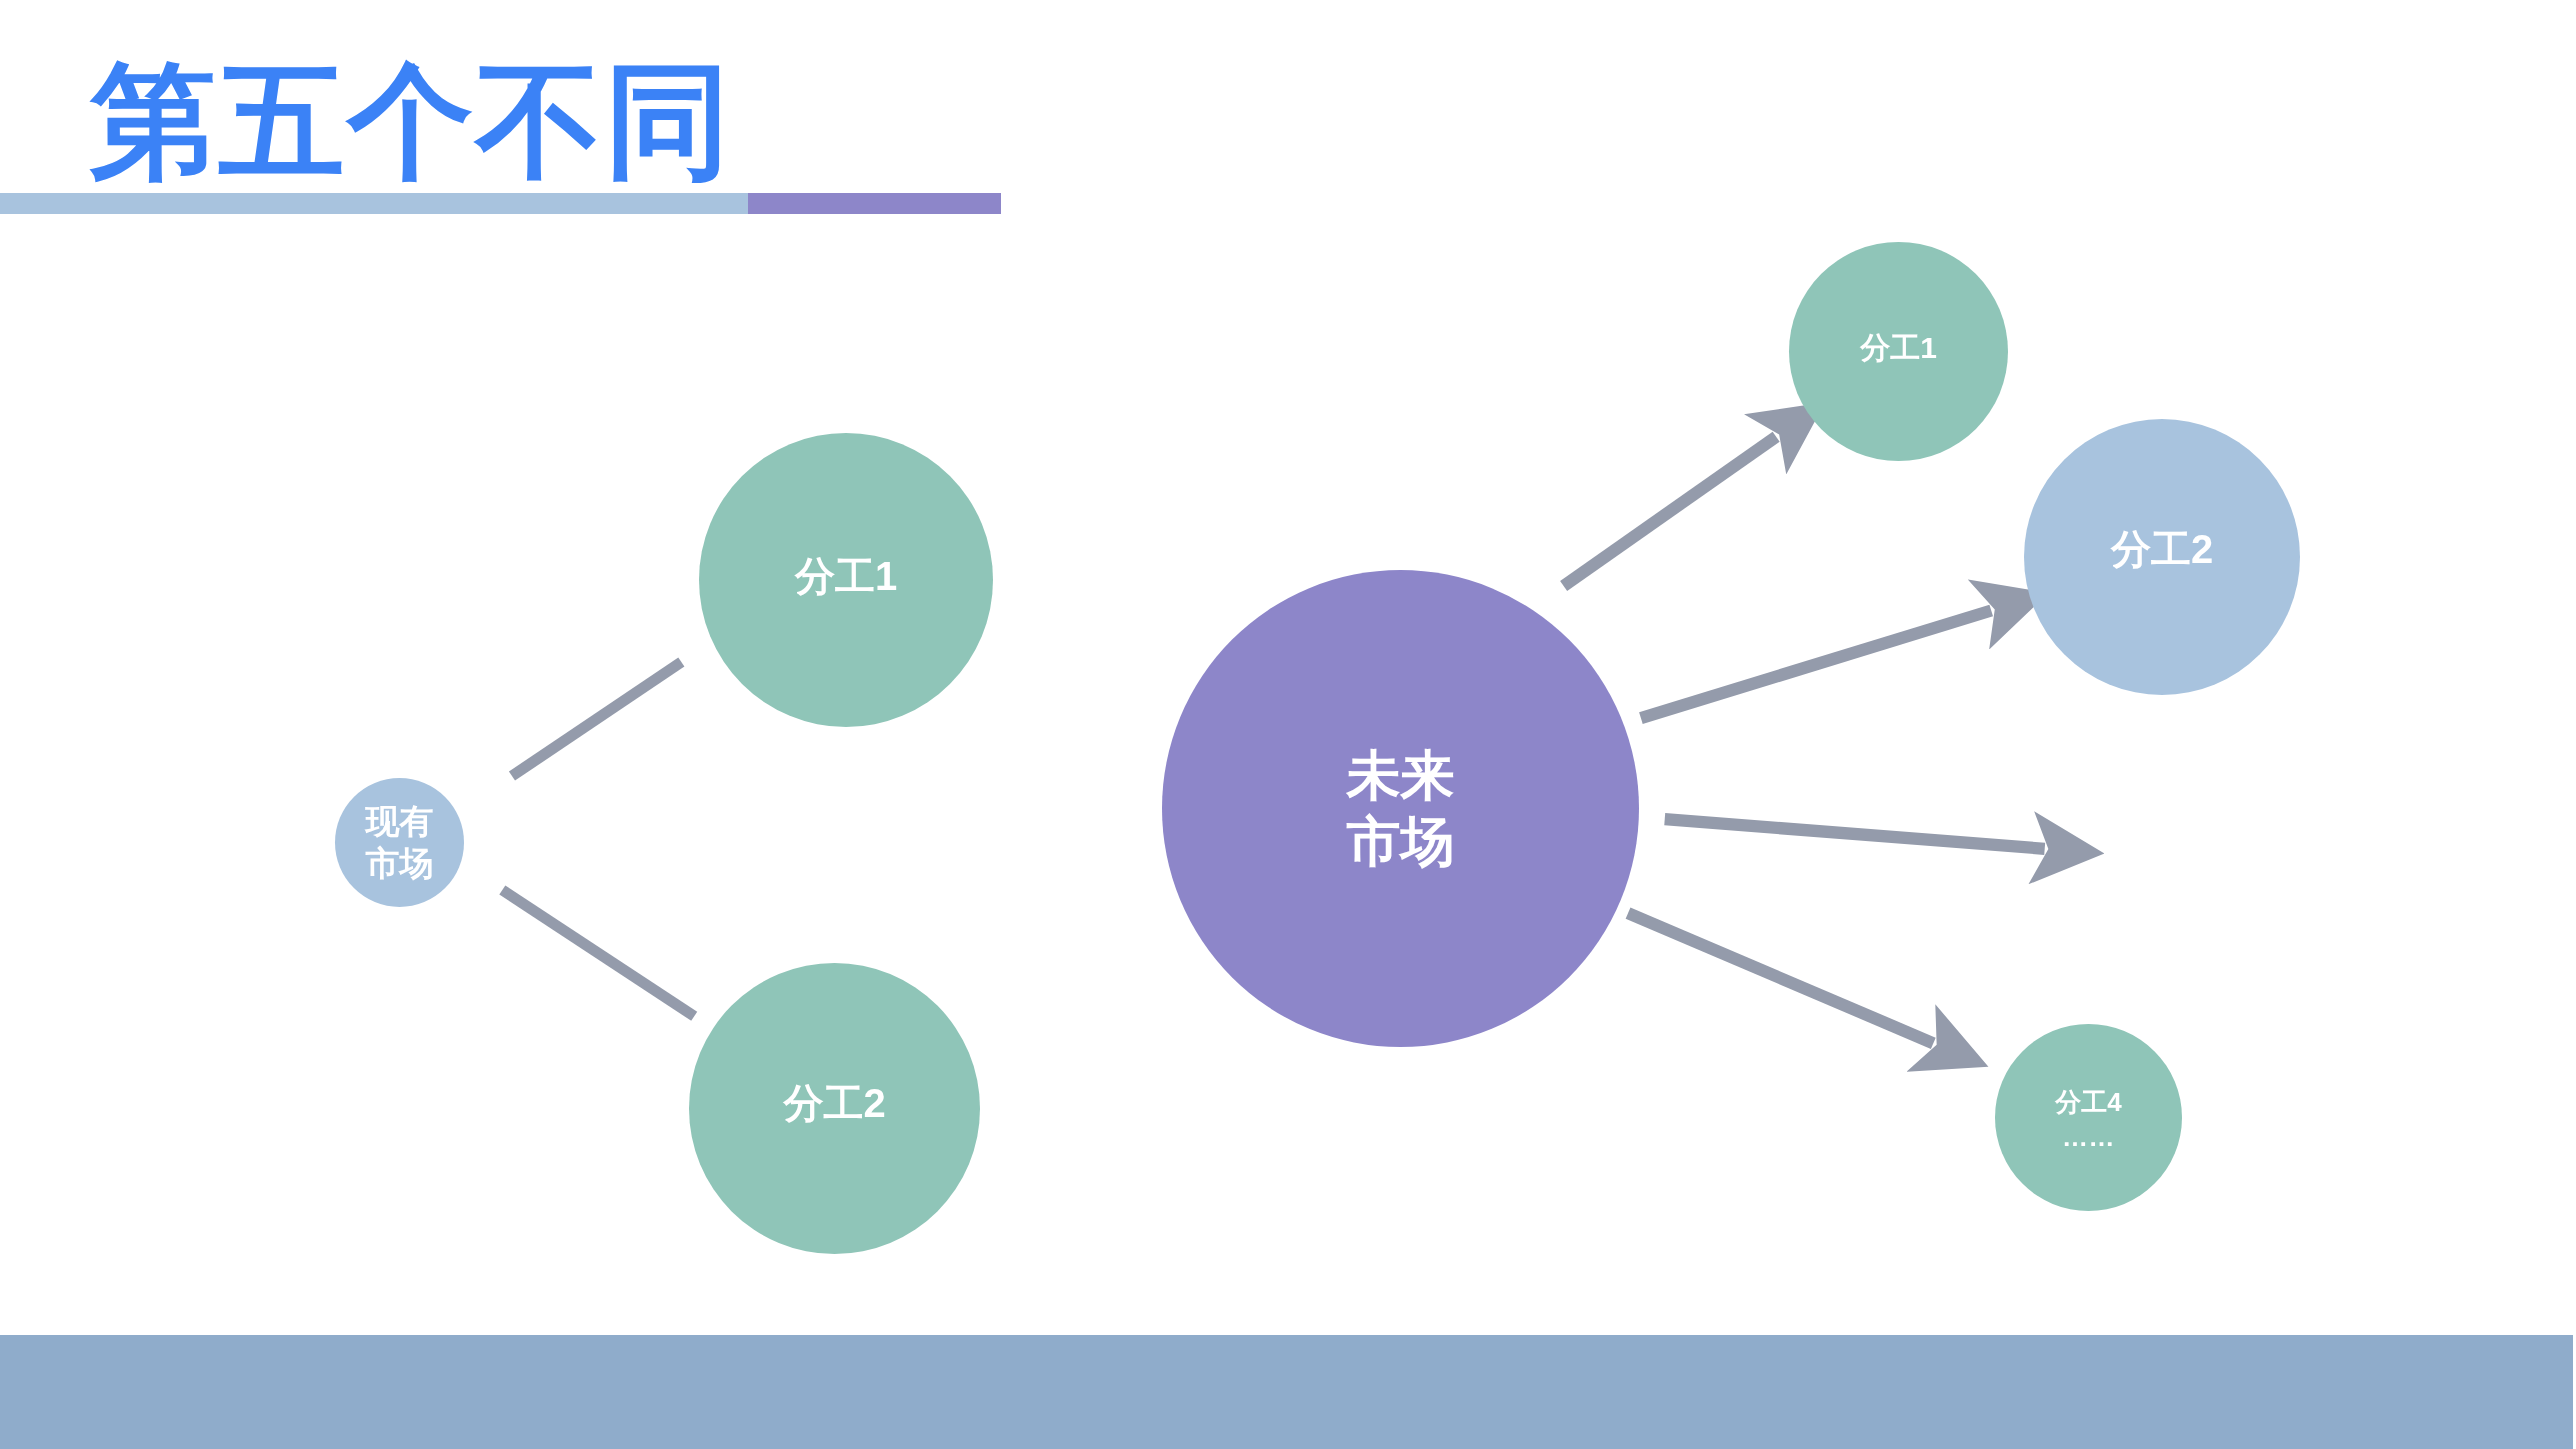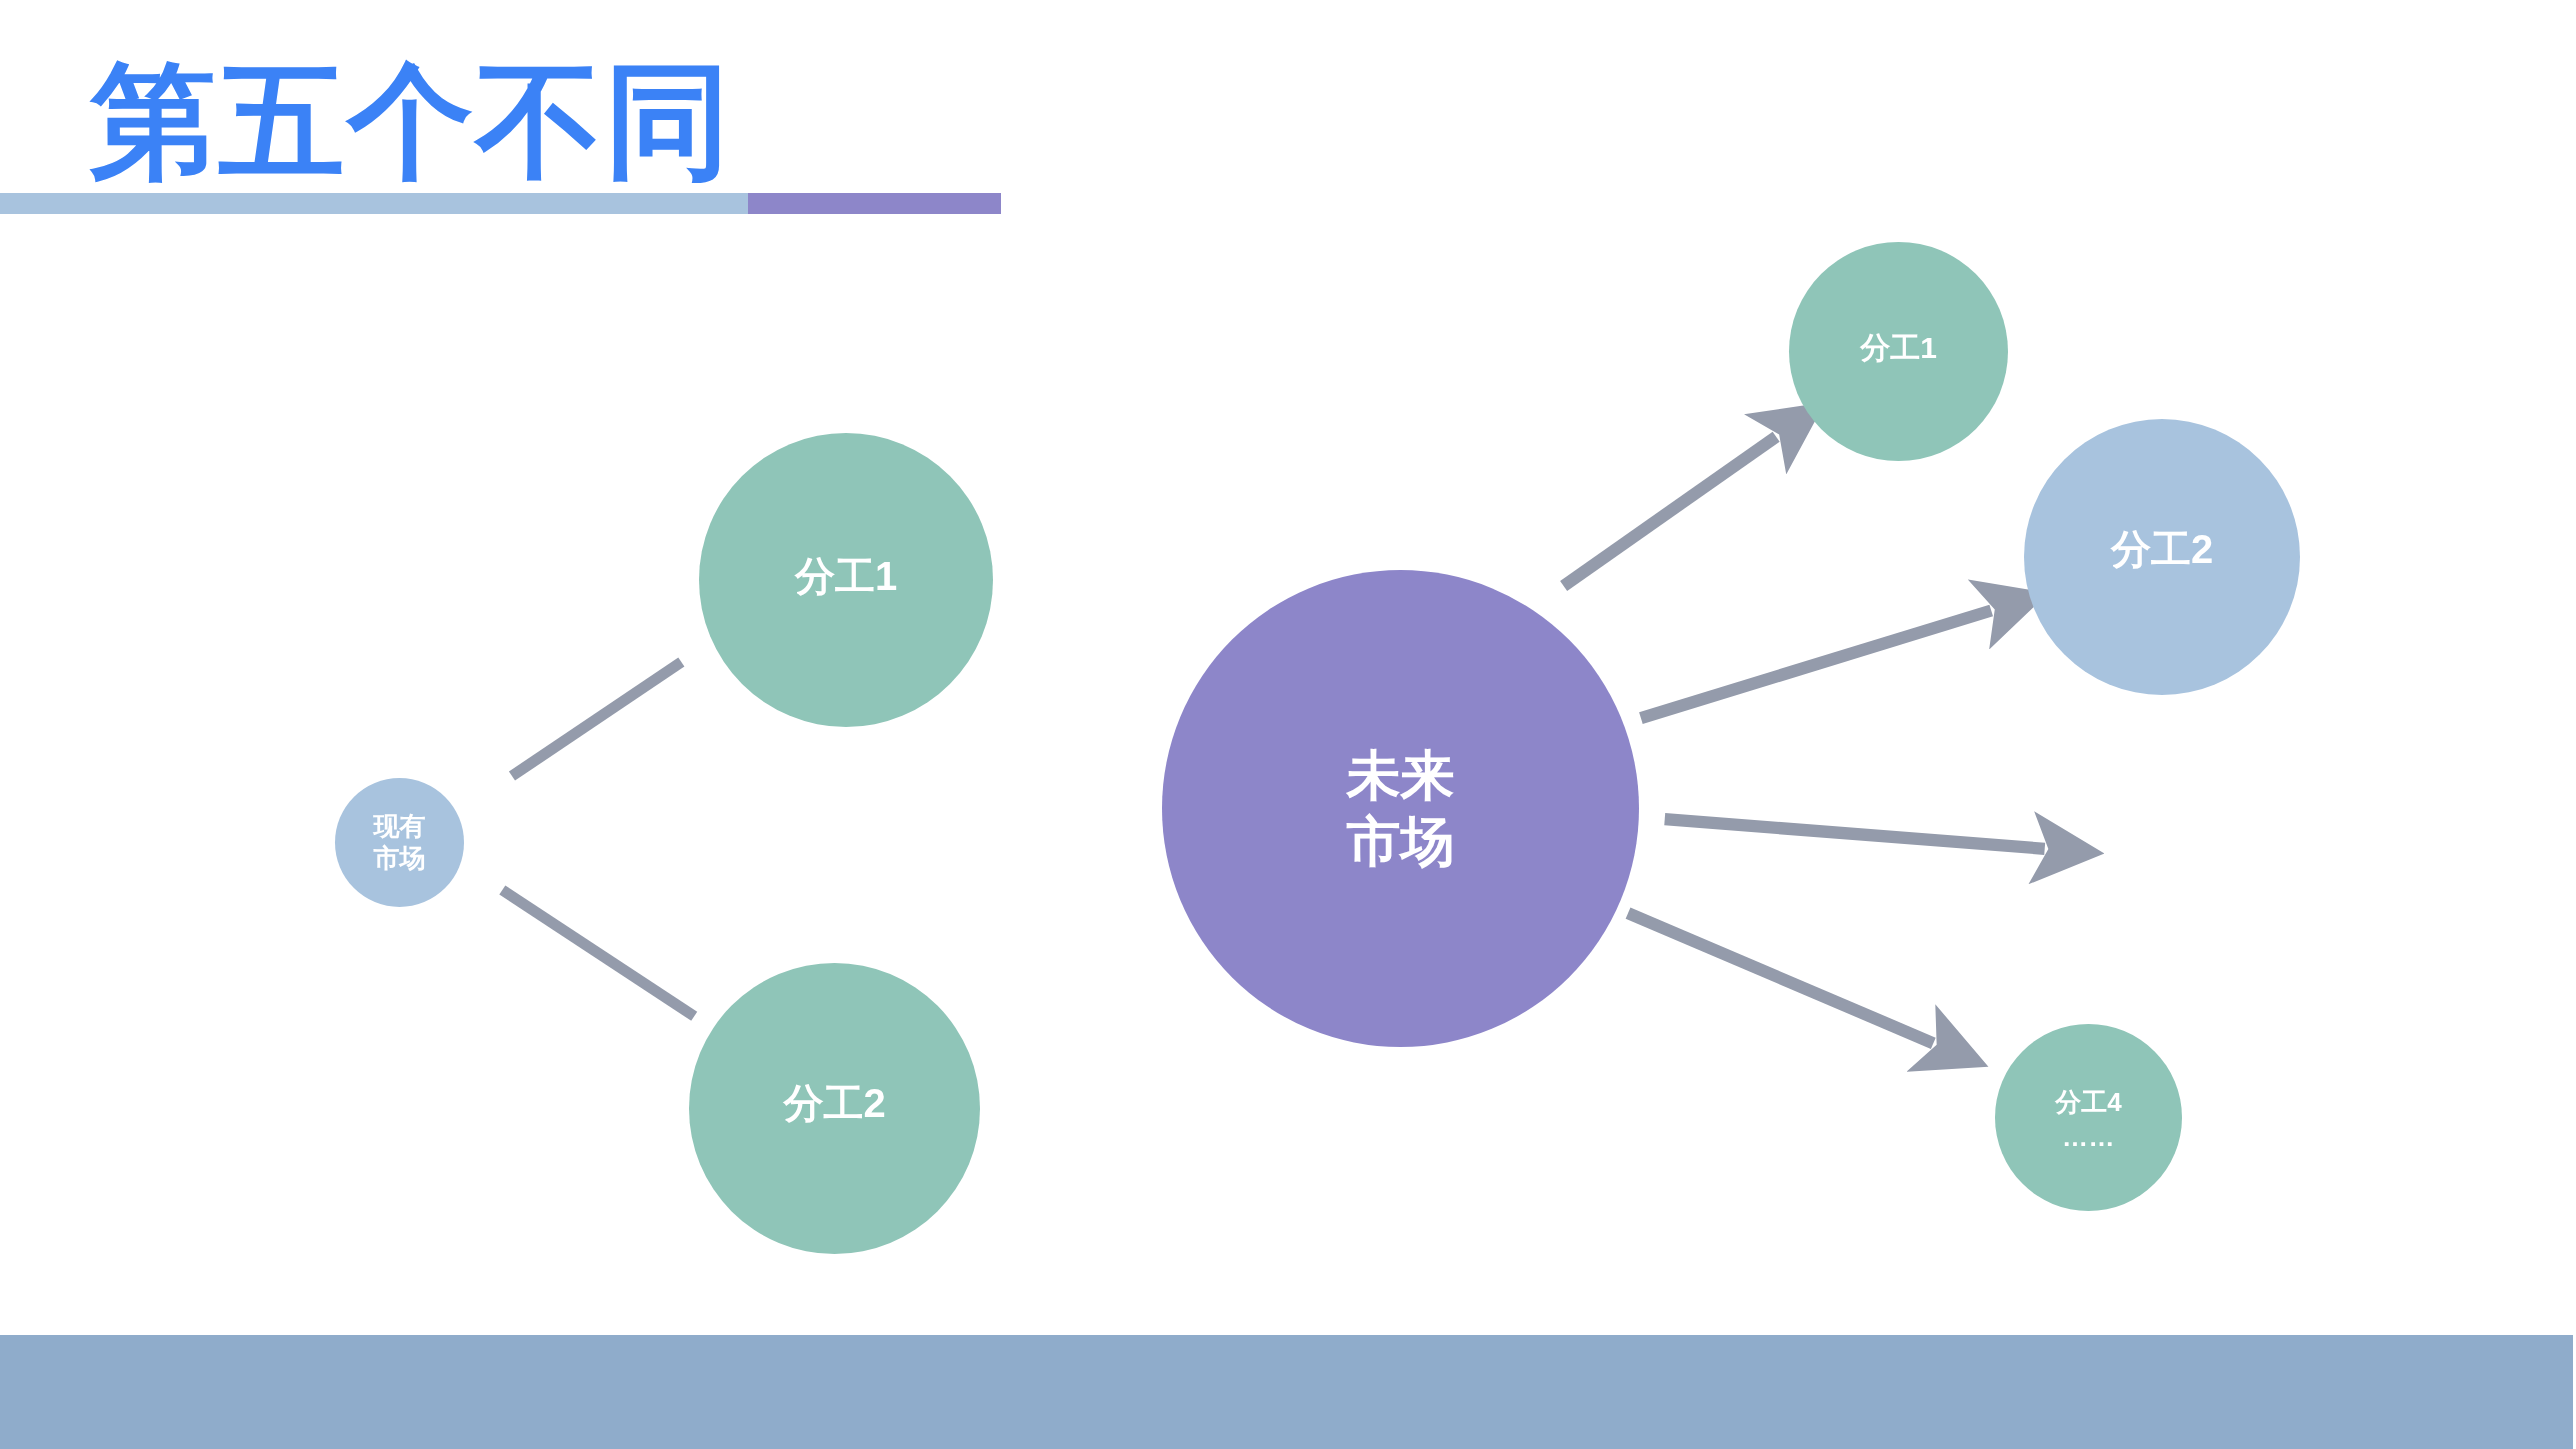--- a/index.html
+++ b/index.html
@@ -86,21 +86,21 @@
     font-weight: bold;
   }
   .node .lbl { display: block; white-space: nowrap; }
   .node .ell { display: block; white-space: nowrap; letter-spacing: 0.6px; }
 
   
   #node-left-source {
     left: 335px; top: 778px;
     width: 129px; height: 129px;
     background: #a8c3de;
-    font-size: 26px;
+    font-size: 34px;
   }
   #node-left-branch-1 {
     left: 699px; top: 433px;
     width: 294px; height: 294px;
     background: #8fc5b8;
     font-size: 40px;
   }
   #node-left-branch-1 .inner { transform: translateY(-3.9px); }
   #node-left-branch-2 {
     left: 689px; top: 963px;

